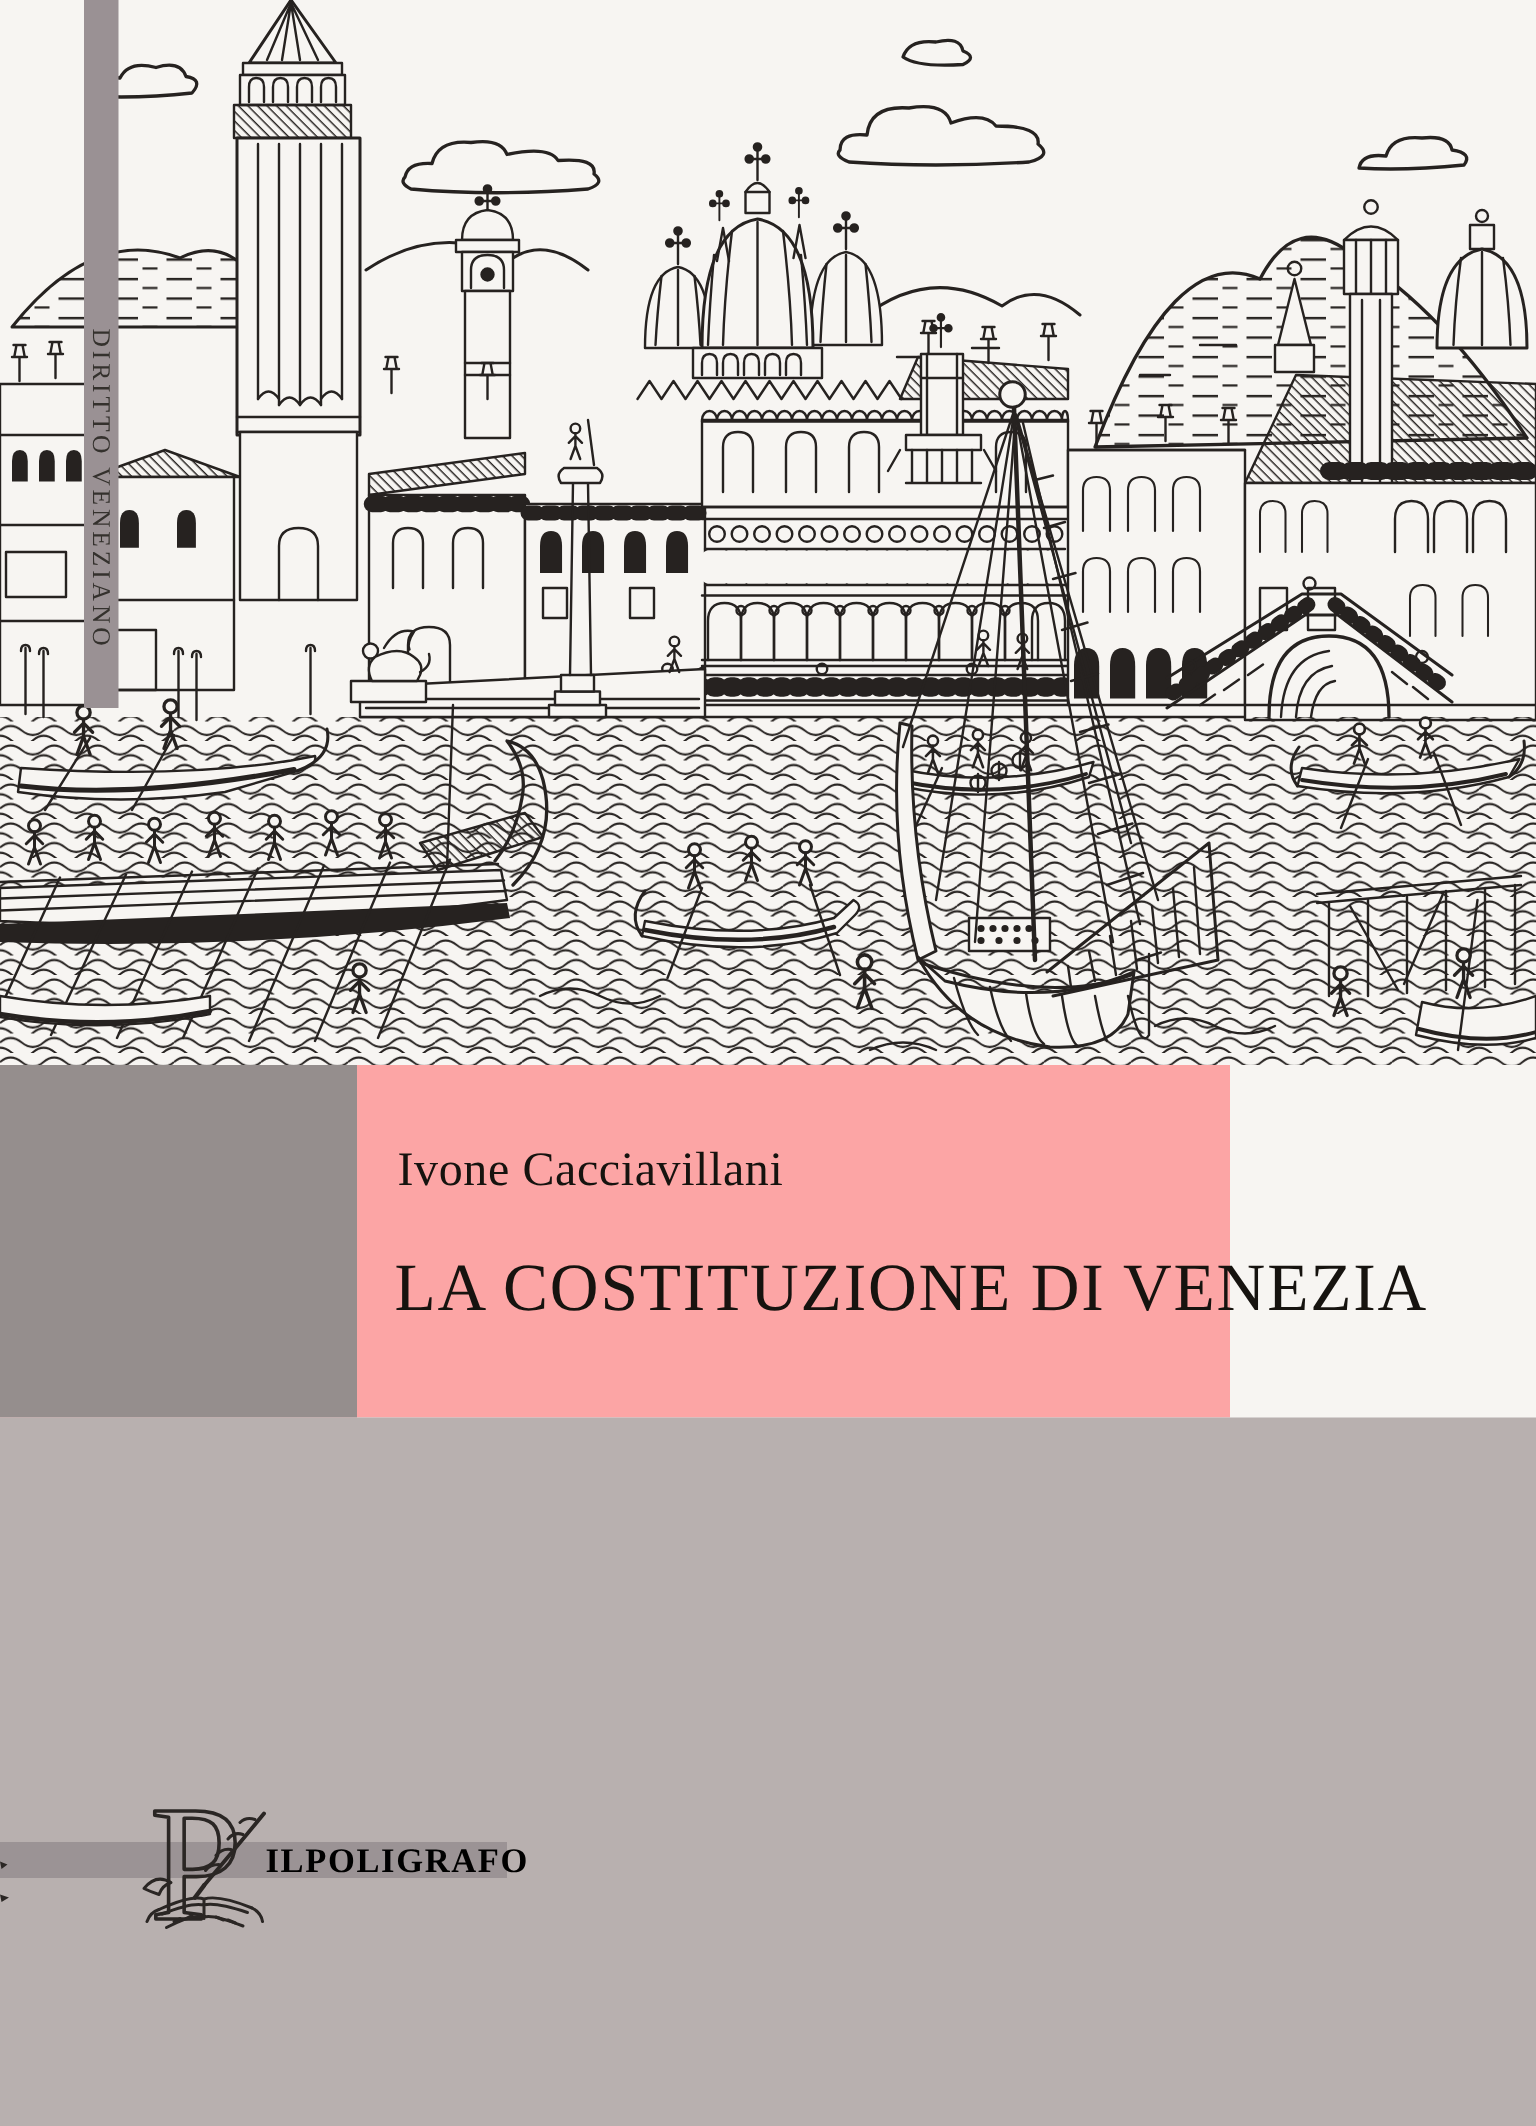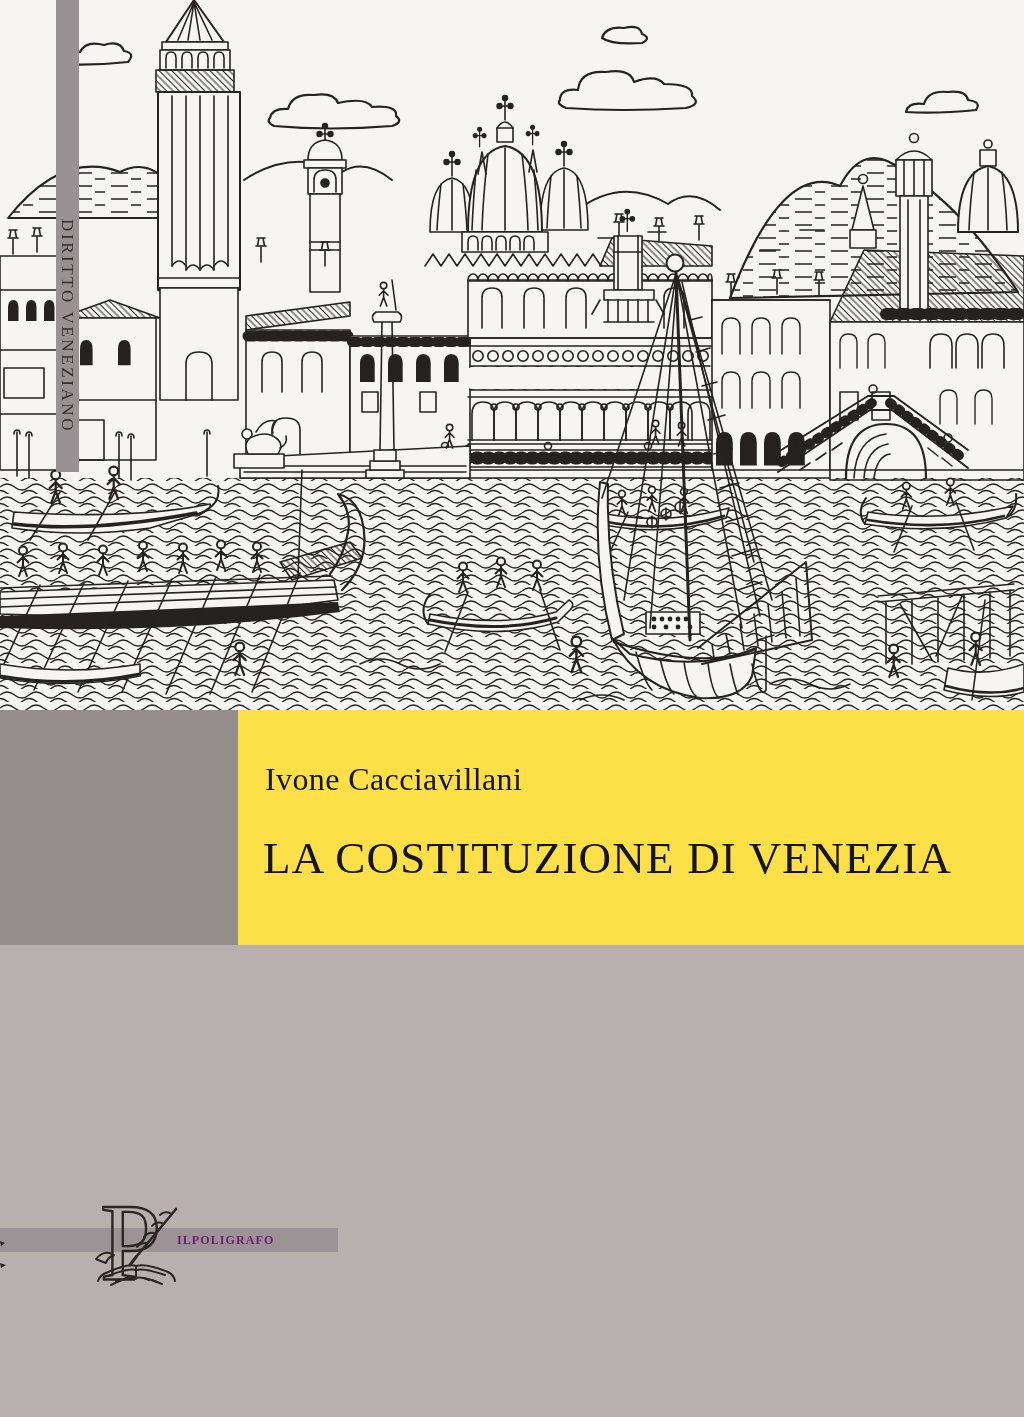--- a/index.html
+++ b/index.html
@@ -8,31 +8,31 @@
   }
   html,body{margin:0;padding:0;background:#888;}
   .cover{position:relative;width:1024px;height:1417px;margin:0 auto;background:var(--paper);
          font-family:"Liberation Serif", serif;overflow:hidden;}
   .illustration{position:absolute;left:0;top:0;width:1024px;height:710px;background:var(--paper);}
   .illustration svg{display:block;width:1024px;height:710px;}
   .spine{position:absolute;left:56px;top:0;width:23px;height:472px;background:var(--stripe);}
   .spine-text{display:block;writing-mode:vertical-rl;text-orientation:mixed;
       padding-top:219px;line-height:23px;font-size:17px;letter-spacing:2.6px;
       color:var(--spine-ink);white-space:nowrap;}
-  .band-white{position:absolute;left:0;top:710px;width:1024px;height:235px;background:#fde047;}
+  .band-white{position:absolute;left:0;top:710px;width:820px;height:235px;background:#fca5a5;}
   .block-gray{position:absolute;left:0;top:0;width:238px;height:235px;background:var(--block);}
   .author{position:absolute;left:265px;top:53px;font-size:32px;line-height:1;
       letter-spacing:0.4px;color:var(--text-ink);}
   .title{position:absolute;left:263px;top:126px;font-size:45px;line-height:1;font-weight:normal;
       letter-spacing:1.2px;color:var(--text-ink);white-space:nowrap;}
   .band-bottom{position:absolute;left:0;top:945px;width:1024px;height:472px;background:var(--bottom);}
   .pub-band{position:absolute;left:0;top:283px;width:338px;height:24px;background:var(--band);}
   .plogo{position:absolute;left:78px;top:248px;width:120px;height:102px;}
   .pubname{position:absolute;left:177px;top:283px;height:24px;line-height:25px;
-      font-size:12px;font-weight:bold;letter-spacing:1.1px;color:#701a75;}
+      font-size:23px;font-weight:bold;letter-spacing:1.1px;color:#000000;}
   .flourish{position:absolute;left:0;top:290px;width:16px;height:44px;}
 </style>
 </head>
 <body>
 
 <div class="cover">
 
   <div class="illustration">
     <svg viewBox="0 0 1024 710">
       <defs>

